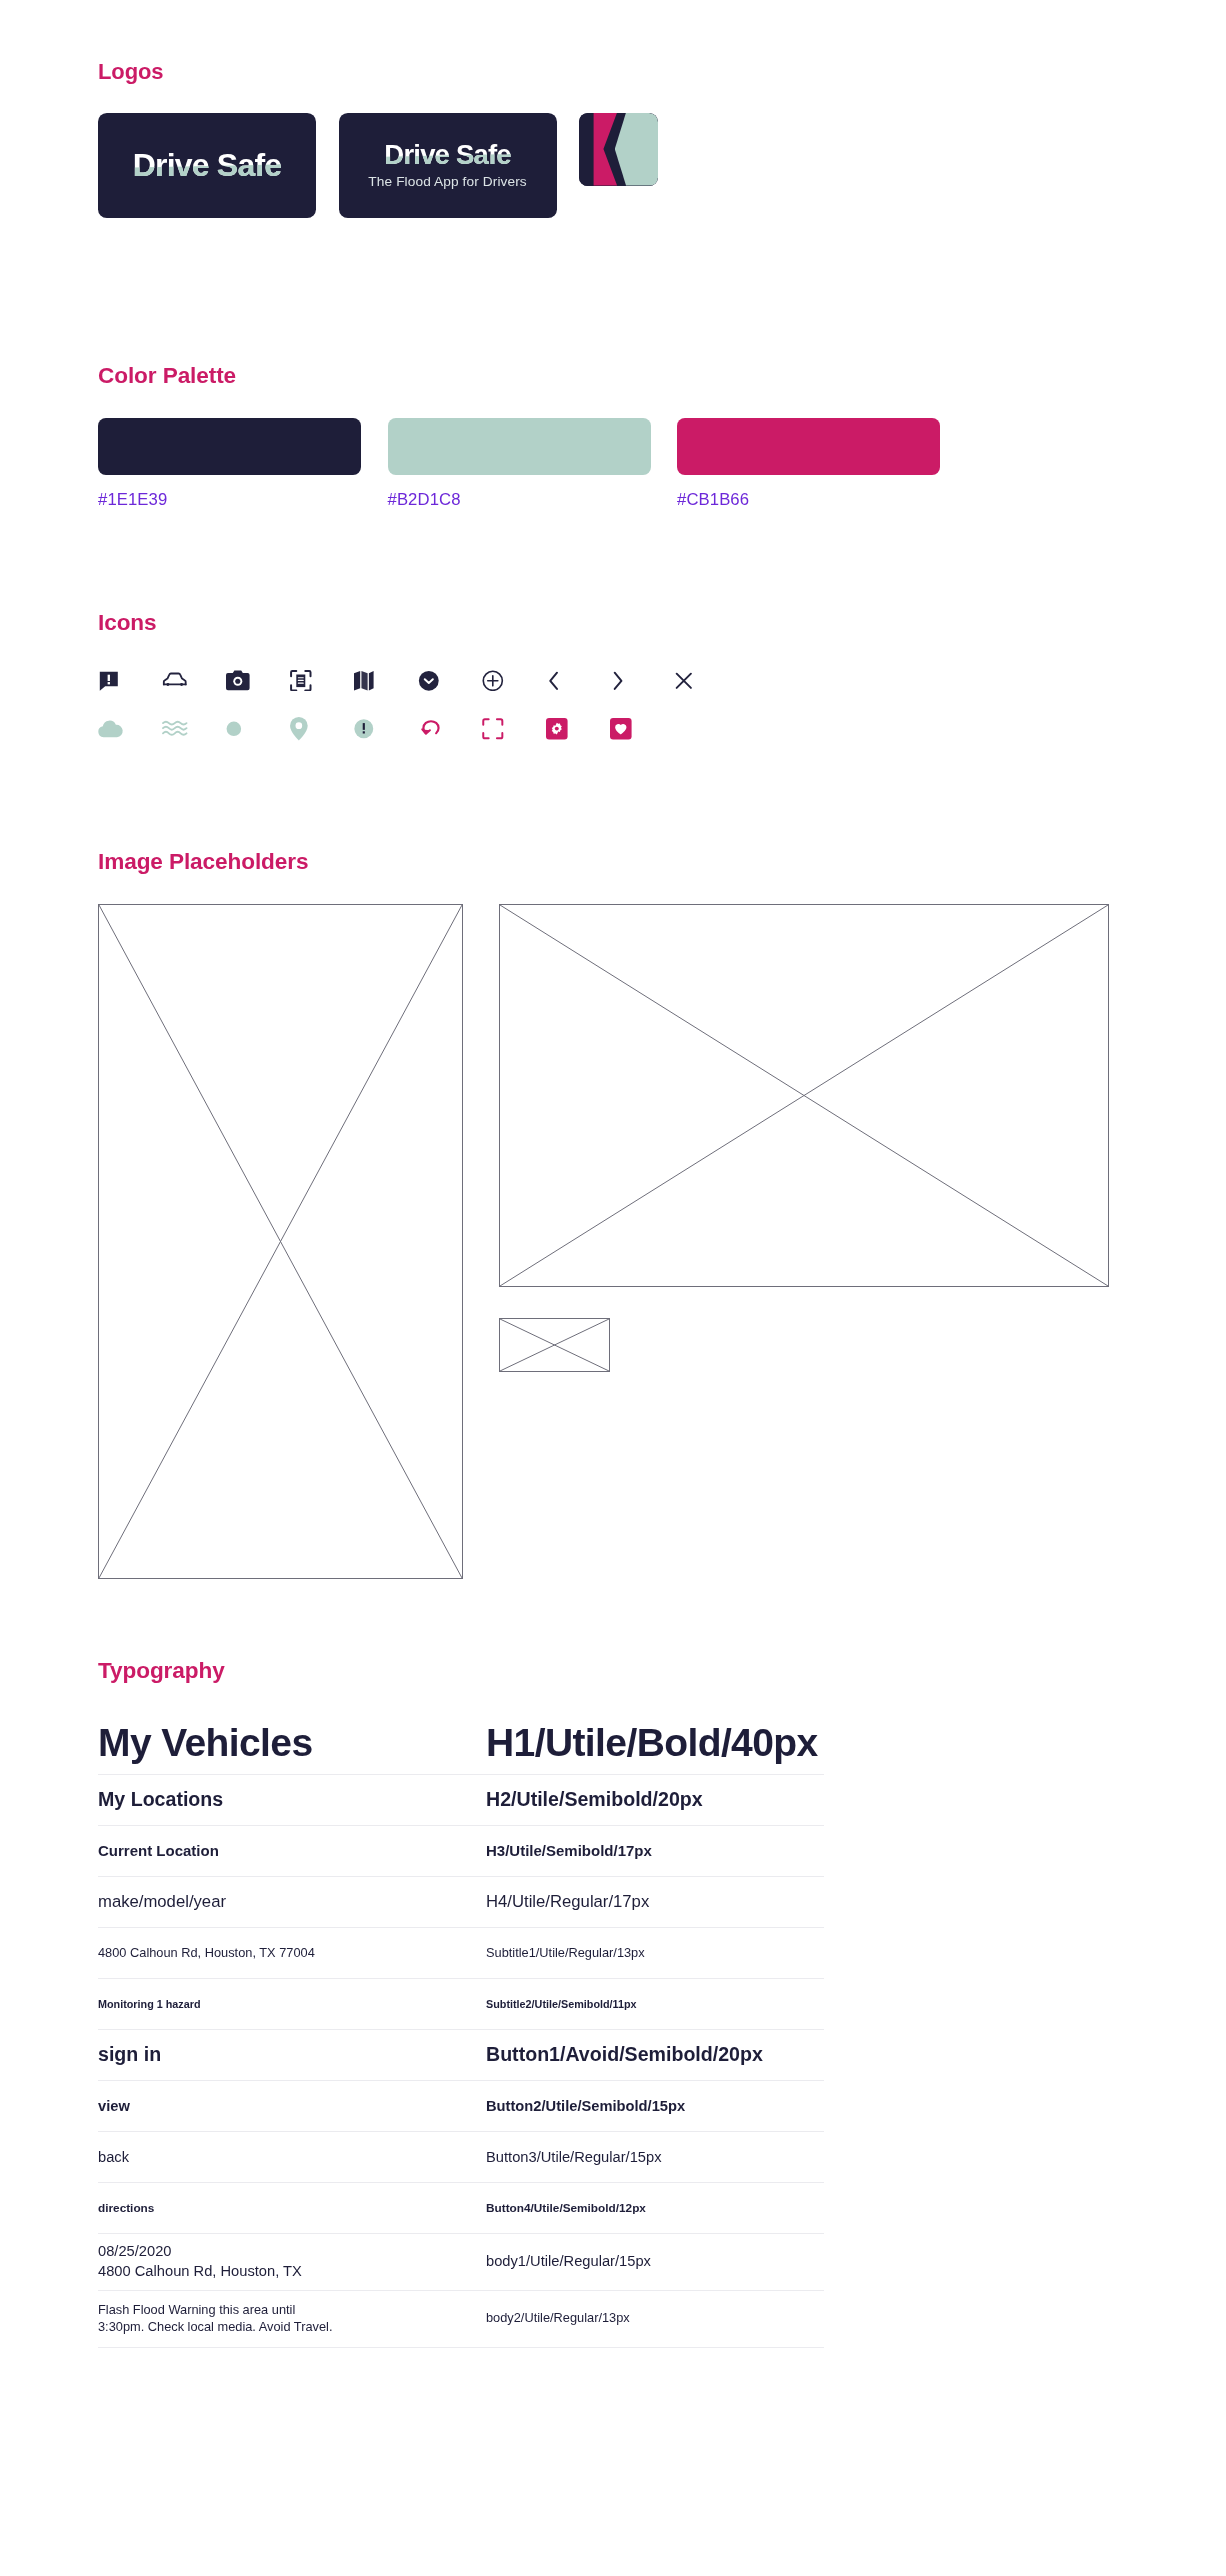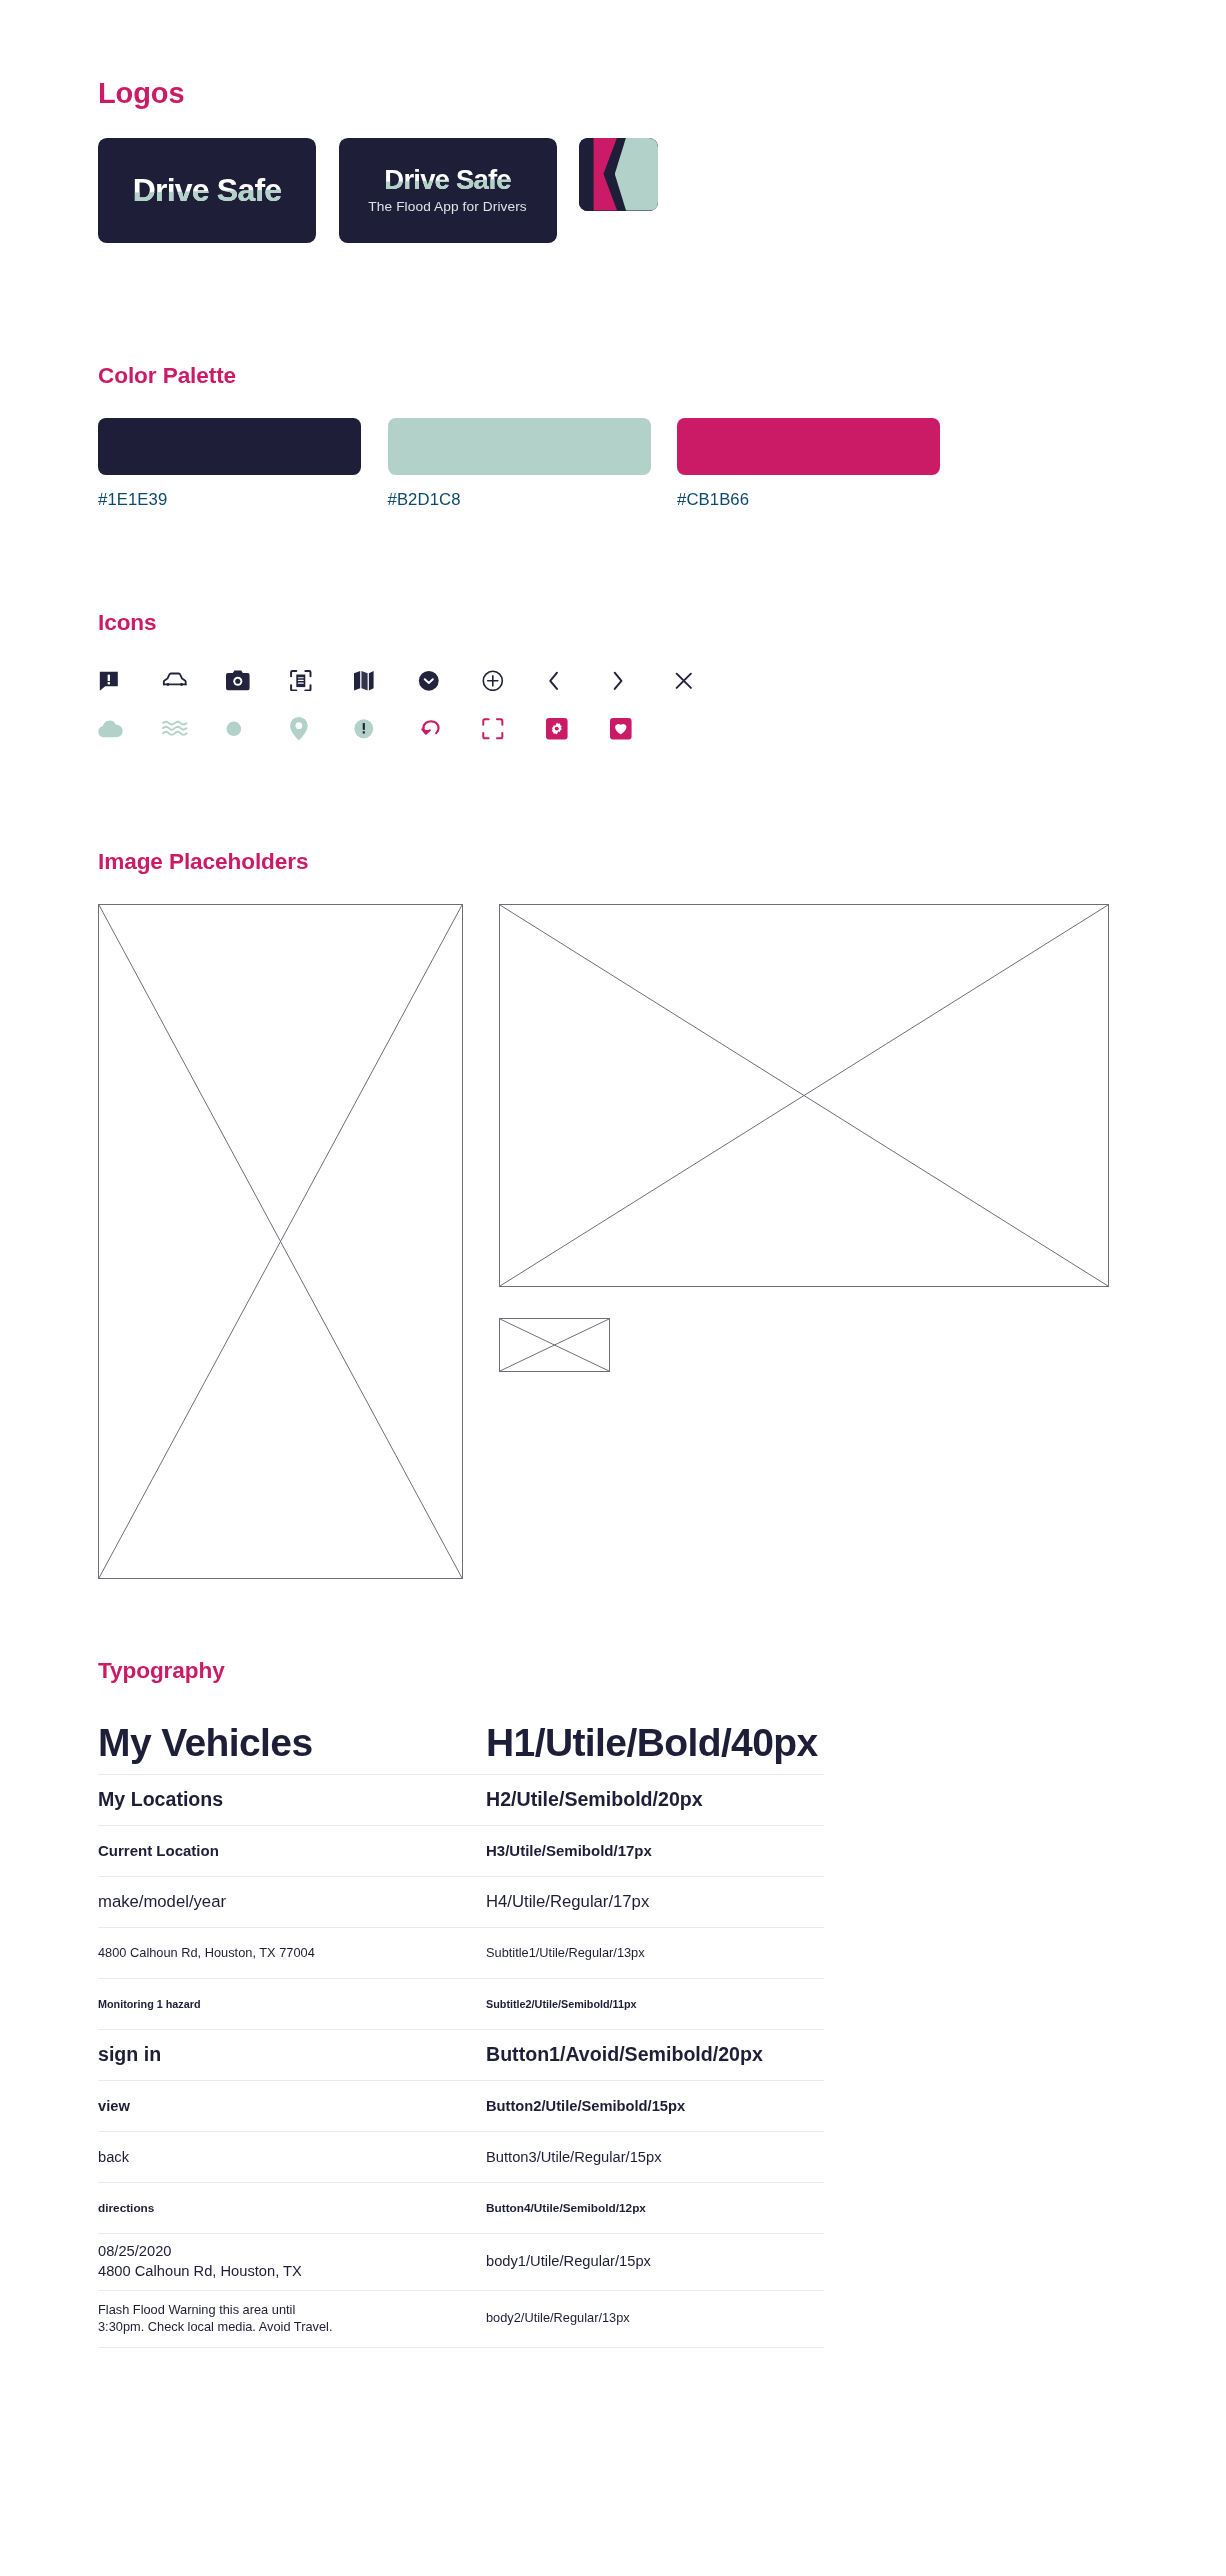--- a/index.html
+++ b/index.html
@@ -14,21 +14,21 @@
 
   .section { padding-left: 98px; }
   .section-title {
     color: #CB1B66;
     font-weight: bold;
     letter-spacing: -0.1px;
   }
 
   
   #logos-section { position: absolute; top: 59px; left: 0; width: 100%; }
-  #logos-section .section-title { font-size: 29px; margin-top: 18px; }
+  #logos-section .section-title { font-size: 22px; }
   .logo-row {
     display: flex;
     align-items: flex-start;
     gap: 22.6px;
     margin-top: 27.5px;
     padding-left: 98px;
   }
   .logo-card {
     background: #1E1E39;
     border-radius: 8.8px;
@@ -90,21 +90,21 @@
 
   
   #palette-section { position: absolute; top: 363px; left: 0; width: 100%; }
   #palette-section .section-title { font-size: 22.6px; }
   .swatch-row { display: flex; gap: 26.5px; margin-top: 29px; padding-left: 98px; }
   .swatch-item { width: 263px; }
   .swatch-chip { width: 263px; height: 57px; border-radius: 7.9px; }
   .swatch-hex {
     margin-top: 14.7px;
     font-size: 16.7px;
-    color: #0c4a6e;
+    color: #6d28d9;
     letter-spacing: 0.1px;
   }
 
   
   #icons-section { position: absolute; top: 610px; left: 0; width: 100%; }
   #icons-section .section-title { font-size: 22.6px; }
   .icon-row {
     display: flex;
     align-items: center;
     margin-top: 29px;

